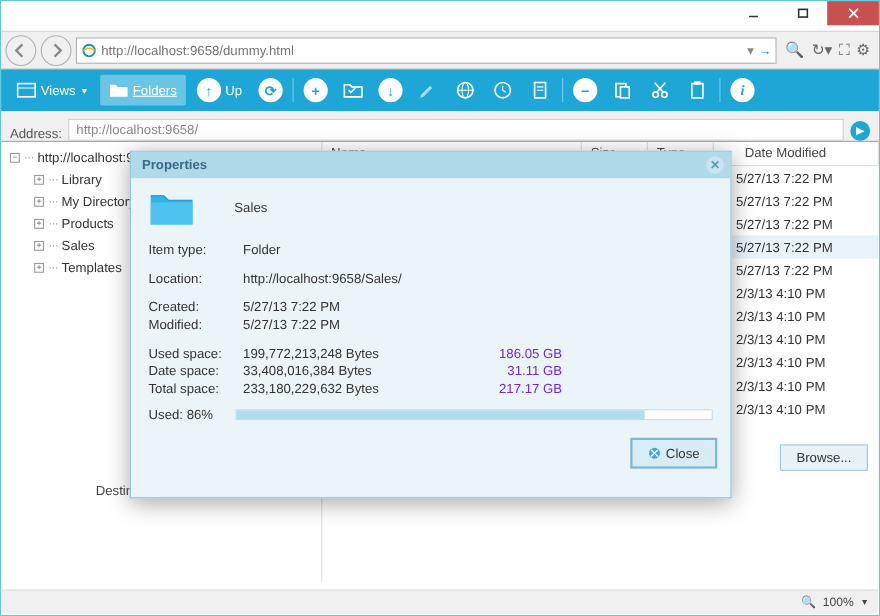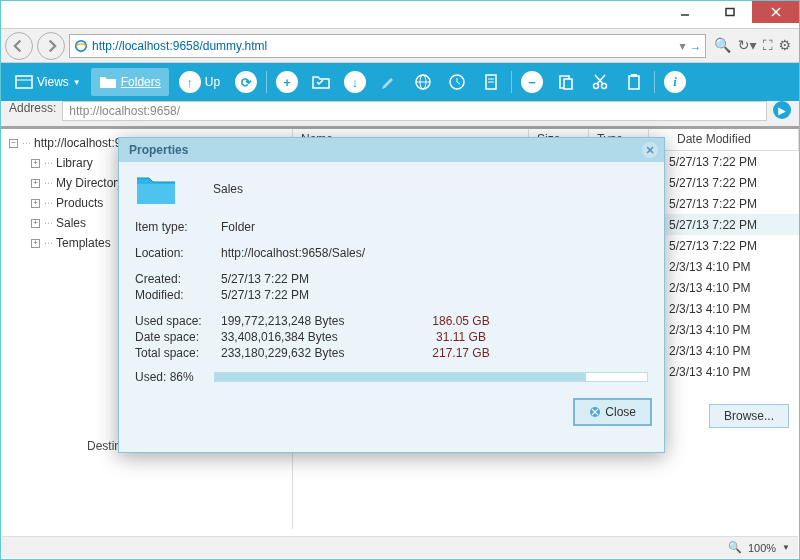--- a/index.html
+++ b/index.html
@@ -9,35 +9,35 @@
 .window { position: absolute; inset: 0; border: 1px solid #5fcbd6; background: #fff; }
 .titlebar { height: 28px; background: #fff; display: flex; justify-content: flex-end; border-bottom: 1px solid #d0d0d0; }
 .win-btn { width: 45px; height: 22px; display: flex; align-items: center; justify-content: center; font-size: 11px; }
 .win-close { background: #c75050; color: #fff; width: 47px; }
 .win-btn svg { width: 10px; height: 10px; }
 
 
 .navbar { height: 34px; background: #f0f0f0; display: flex; align-items: center; padding: 0 4px; gap: 4px; border-bottom: 1px solid #d0d0d0; }
 .nav-circle { width: 28px; height: 28px; border: 1px solid #b0b0b0; border-radius: 50%; display: flex; align-items: center; justify-content: center; color: #888; background: #f0f0f0; }
 .url-bar { flex: 1; height: 24px; border: 1px solid #b0b0b0; background: #fff; display: flex; align-items: center; padding: 0 4px; font-size: 12px; color: #555; gap: 4px; }
-.url-input { flex: 1; border: none; outline: none; font-size: 12px; color: #0369a1; }
+.url-input { flex: 1; border: none; outline: none; font-size: 12px; color: #737373; }
 .ie-icon { width: 14px; height: 14px; color: #1e90c8; }
 .nav-right { display: flex; gap: 6px; color: #666; font-size: 14px; padding: 0 4px; }
 .nav-right span { cursor: default; }
 
 
 .toolbar { height: 38px; background: #1da6d6; display: flex; align-items: center; padding: 0 6px; gap: 2px; }
 .tb-btn { height: 28px; padding: 0 8px; display: flex; align-items: center; gap: 4px; color: #fff; font-size: 12px; border-radius: 2px; }
 .tb-btn.folders { background: #6bc5e4; text-decoration: underline; }
 .tb-circle { width: 22px; height: 22px; border-radius: 50%; background: #fff; color: #1da6d6; display: flex; align-items: center; justify-content: center; font-size: 13px; font-weight: bold; }
 .tb-iconbtn { width: 32px; height: 28px; display: flex; align-items: center; justify-content: center; }
 .tb-iconbtn svg, .tb-btn svg { width: 18px; height: 18px; fill: #fff; }
 
 
-.addr-row { height: 28px; background: #f0f0f0; display: flex; align-items: flex-start; padding: 0 8px; gap: 6px; font-size: 12px; color: #555; border-bottom: 3px solid #a3a3a3; }
+.addr-row { height: 28px; background: #f0f0f0; display: flex; align-items: flex-end; padding: 0 8px; gap: 6px; font-size: 12px; color: #555; border-bottom: 1px solid #a3a3a3; }
 .addr-input { flex: 1; height: 20px; border: 1px solid #ccc; padding: 0 6px; font-size: 12px; color: #888; }
 .go-btn { width: 18px; height: 18px; border-radius: 50%; background: #1da6d6; color: #fff; display: flex; align-items: center; justify-content: center; font-size: 10px; }
 
 
 .main { display: flex; height: 400px; }
 .tree { width: 292px; border-right: 1px solid #ddd; padding: 4px 0; font-size: 12px; color: #333; }
 .tree-row { height: 20px; display: flex; align-items: center; padding-left: 8px; gap: 4px; }
 .tree-row.child { padding-left: 30px; }
 .expander { width: 9px; height: 9px; border: 1px solid #999; display: flex; align-items: center; justify-content: center; font-size: 8px; color: #666; line-height: 1; }
 .dots { color: #999; letter-spacing: -1px; font-size: 9px; }
@@ -70,21 +70,21 @@
 .dlg-title { height: 24px; background: #b0daea; display: flex; align-items: center; justify-content: space-between; padding: 0 6px 0 10px; color: #3a6a84; font-weight: bold; font-size: 12px; }
 .dlg-close { width: 16px; height: 16px; border-radius: 50%; background: #c8e4ef; color: #5b97b4; display: flex; align-items: center; justify-content: center; font-size: 11px; font-weight: bold; }
 .dlg-body { padding: 10px 16px 8px 16px; color: #333; }
 .dlg-toprow { display: flex; align-items: center; gap: 28px; margin-bottom: 14px; }
 .folder-icon { width: 42px; height: 34px; }
 .dlg-name { font-size: 12px; margin-left: 8px; }
 .dlg-grid { display: grid; grid-template-columns: 86px 190px 100px; row-gap: 2px; margin-bottom: 10px; }
 .dlg-sep { height: 8px; grid-column: 1 / -1; }
 .dlg-label { color: #333; }
 .dlg-val { color: #333; }
-.dlg-val3 { color: #7f1d1d; text-align: center; }
+.dlg-val3 { color: #6d28d9; text-align: right; }
 .dlg-progress { display: flex; align-items: center; gap: 20px; margin-top: 8px; }
 .pbar { flex: 1; height: 10px; background: #fff; border: 1px solid #c0dce8; position: relative; }
 .pbar-fill { position: absolute; left: 0; top: 0; bottom: 0; width: 86%; background: #b0dceb; }
 .dlg-footer { display: flex; justify-content: flex-end; padding: 6px 12px 10px 0; }
 .close-btn { height: 22px; padding: 12px 14px; border: 2px solid #7ab8d6; background: #d7ecf5; font-size: 12px; color: #333; display: flex; align-items: center; gap: 4px; }
 .close-btn svg { width: 12px; height: 12px; }
 </style>
 </head>
 <body>
 

